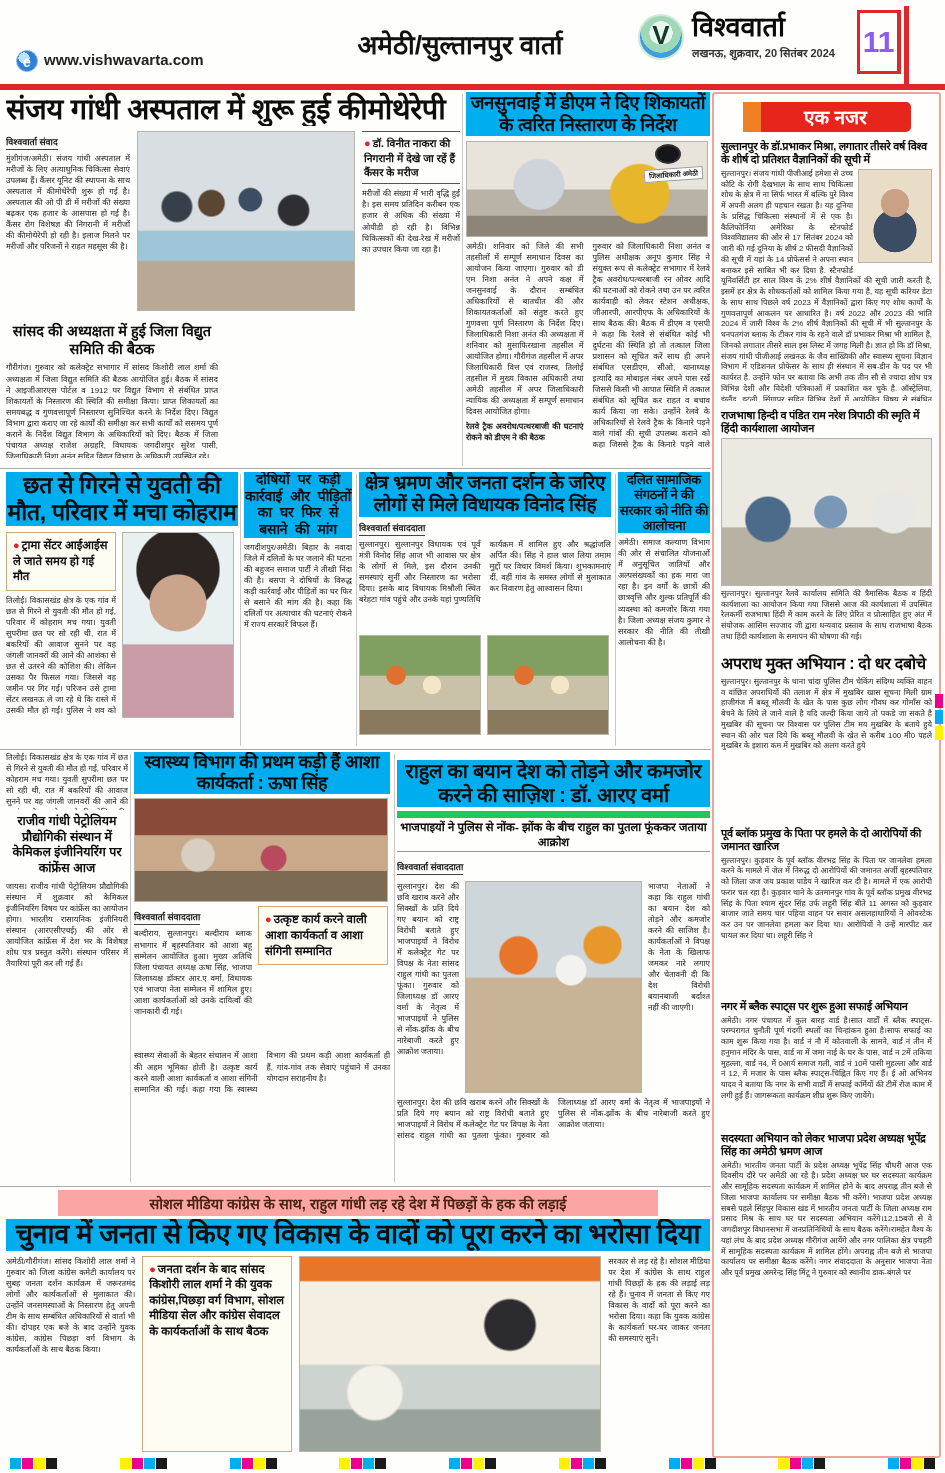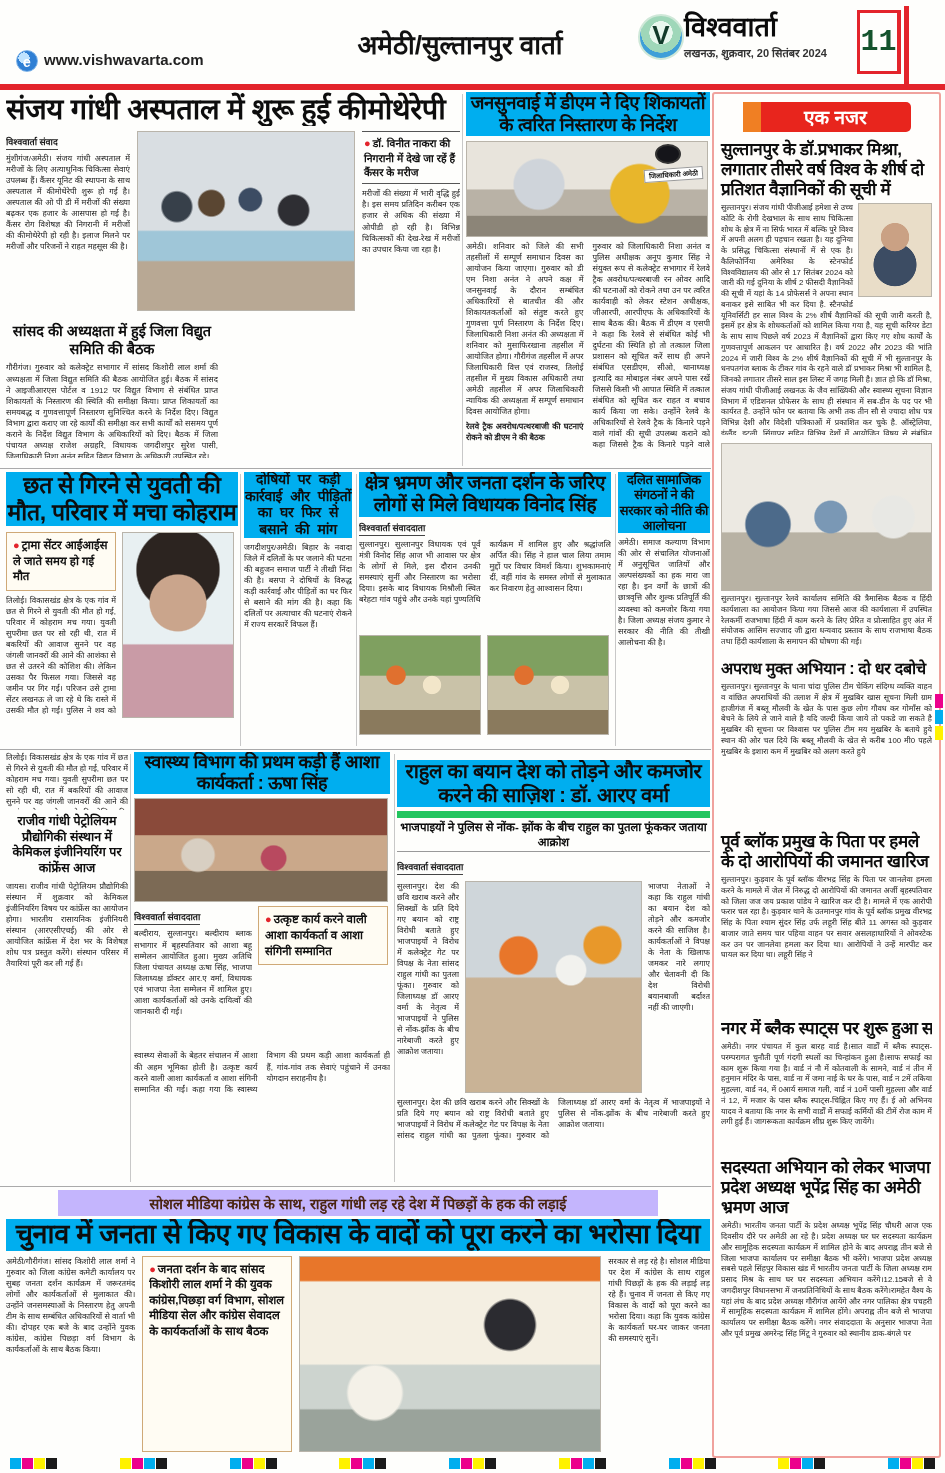--- a/index.html
+++ b/index.html
@@ -8,31 +8,31 @@
         font-family:"Liberation Sans","DejaVu Sans",sans-serif;color:#1a1a1a;overflow:hidden;}
 
   
   .header{position:absolute;left:0;top:0;width:945px;height:84px;}
   .site-url{position:absolute;left:16px;bottom:12px;font-size:15px;font-weight:bold;color:#222;}
   .e-icon{display:inline-block;width:22px;height:22px;border-radius:50%;vertical-align:middle;margin-right:6px;
           background:radial-gradient(circle at 35% 35%,#bfe3ff 0 30%,#2f7fd4 31% 100%);
           border:1px solid #7fb4e8;color:#fff;font-weight:bold;font-size:14px;text-align:center;line-height:22px;}
   .section-title{position:absolute;left:300px;top:26px;width:320px;text-align:center;
                  font-size:26px;font-weight:bold;color:#111;}
-  .brandbox{position:absolute;left:638px;top:14px;display:flex;align-items:center;gap:0;}
+  .brandbox{position:absolute;left:638px;top:14px;display:flex;align-items:center;gap:8px;}
   .brand-logo{width:46px;height:46px;border-radius:50%;
         background:radial-gradient(circle at 50% 40%,#e8f7ee 0 35%,#9fd7b9 36% 60%,#3f9fd8 61% 100%);
         border:2px solid #cfe8d8;position:relative;}
   .brand-logo::after{content:"V";position:absolute;left:0;top:4px;width:100%;text-align:center;
         font-size:26px;font-weight:bold;color:#123a2a;}
   .brand-name{font-size:27px;font-weight:bold;color:#0a0a0a;line-height:1;}
   .brand-date{font-size:11px;font-weight:bold;color:#333;margin-top:4px;}
   .pagenum-box{position:absolute;right:44px;top:10px;width:44px;height:64px;border:3px solid #e3242b;
         border-right-width:4px;display:flex;align-items:center;justify-content:center;
-        font-size:30px;font-weight:bold;color:#14532d;font-family:Liberation Mono, monospace;}
+        font-size:30px;font-weight:bold;color:#8b5cf6;}
   .pagenum-rail{position:absolute;right:36px;top:6px;width:5px;height:78px;background:#e3242b;}
   .red-rule{position:absolute;left:0;top:84px;width:945px;height:6px;background:#e3242b;}
 
   
   .art{position:absolute;overflow:hidden;}
   .hl{font-weight:bold;color:#0d0d0d;line-height:1.18;letter-spacing:-0.3px;}
   .hl.c{text-align:center;}
   .nowrap{white-space:nowrap;overflow:hidden;}
   .bl{font-size:9px;font-weight:bold;border-bottom:1px solid #444;display:inline-block;
       padding-bottom:1px;margin:3px 0 3px;}
@@ -153,38 +153,38 @@
 
   .a8{left:397px;top:760px;width:313px;height:424px;}
   .a8 .hl{font-size:20px;}
   .a8 .sub{font-size:11.5px;border-top:7px solid #22c55e;border-bottom:1px solid #999;padding:2px 0;}
   .a8-row{display:flex;gap:6px;margin-top:3px;}
   .a8-c{width:62px;}
   .a8-ph{width:177px;height:212px;flex:none;}
   .a8 .bd.cols2{margin-top:4px;height:78px;}
 
   .a9{left:6px;top:1190px;width:704px;height:268px;}
-  .kicker{margin:0 52px;background:#c4b5fd;color:#4a2410;font-size:14.5px;font-weight:bold;
+  .kicker{margin:0 52px;background:#fca5a5;color:#4a2410;font-size:14.5px;font-weight:bold;
           text-align:center;padding:3px 0;}
   .a9 .hl{font-size:27px;margin-top:3px;}
   .a9-row{display:flex;gap:7px;margin-top:5px;}
   .a9-c1{width:132px;}
   .a9-pq{width:150px;flex:none;}
   .a9-ph{width:302px;height:196px;flex:none;}
   .a9-c2{width:104px;}
 
   
   .rail{position:absolute;left:712px;top:92px;width:229px;height:1366px;
         border:2px solid #f0a29d;border-radius:3px;padding:6px 7px;overflow:hidden;background:#fffefc;}
   .pillrow{display:flex;justify-content:center;margin:2px 0 8px;}
   .pill-accent{width:18px;height:30px;background:#f07f23;}
   .pill{min-width:150px;height:30px;background:#e8251d;color:#fff;font-size:19px;font-weight:bold;
         display:flex;align-items:center;justify-content:center;border-radius:0 5px 5px 0;padding:0 18px;}
   .rs{margin-bottom:8px;}
-  .rs .hl{font-size:17px;margin-bottom:3px;}
+  .rs .hl{font-size:11px;margin-bottom:3px;}
   .rs .bd{font-size:7.8px;}
   .rs1-ph{float:right;width:74px;height:94px;margin:0 0 3px 5px;}
   .rs2-ph{width:211px;height:148px;margin:3px 0;}
   .rs .bd.h230{height:232px;} .rs .bd.h60{height:58px;} .rs .bd.h145{height:142px;}
   .rs .bd.h135{height:136px;} .rs .bd.h110{height:108px;} .rs .bd.h160{height:158px;}
 
   
   .regbar{position:absolute;left:10px;right:10px;top:1457px;height:12px;display:flex;
           justify-content:space-between;align-items:center;}
   .regg{display:flex;gap:1px;}
@@ -332,20 +332,21 @@
 
     <div class="rs">
       <div class="hl">सुल्तानपुर के डॉ.प्रभाकर मिश्रा, लगातार तीसरे वर्ष विश्व के शीर्ष दो प्रतिशत वैज्ञानिकों की सूची में</div>
       <div class="bd h230">
         <span class="ph ph-portrait rs1-ph" style="display:block;"></span>
         <span>सुल्तानपुर। संजय गांधी पीजीआई हमेशा से उच्च कोटि के रोगी देखभाल के साथ साथ चिकित्सा शोध के क्षेत्र में ना सिर्फ भारत में बल्कि पुरे विश्व में अपनी अलग ही पहचान रखता है। यह दुनिया के प्रसिद्ध चिकित्सा संस्थानों में से एक है। कैलिफोर्निया अमेरिका के स्टेनफोर्ड विश्वविद्यालय की ओर से 17 सितंबर 2024 को जारी की गई दुनिया के शीर्ष 2 फीसदी वैज्ञानिकों की सूची में यहां के 14 प्रोफेसर्स ने अपना स्थान बनाकर इसे साबित भी कर दिया है. स्टैनफोर्ड यूनिवर्सिटी हर साल विश्व के 2% शीर्ष वैज्ञानिकों की सूची जारी करती है, इसमें हर क्षेत्र के शोधकर्ताओं को शामिल किया गया है, यह सूची करियर डेटा के साथ साथ पिछले वर्ष 2023 में वैज्ञानिकों द्वारा किए गए शोध कार्यों के गुणवत्तापूर्ण आकलन पर आधारित है। वर्ष 2022 और 2023 की भांति 2024 में जारी विश्व के 2% शीर्ष वैज्ञानिकों की सूची में भी सुल्तानपुर के धनपतगंज ब्लाक के टीकर गांव के रहने वाले डॉ प्रभाकर मिश्रा भी शामिल है, जिनको लगातार तीसरे साल इस लिस्ट में जगह मिली है। ज्ञात हो कि डॉ मिश्रा, संजय गांधी पीजीआई लखनऊ के जैव सांख्यिकी और स्वास्थ्य सूचना विज्ञान विभाग में एडिशनल प्रोफेसर के साथ ही संस्थान में सब-डीन के पद पर भी कार्यरत है. उन्होंने फोन पर बताया कि अभी तक तीन सौ से ज्यादा शोध पत्र विभिन्न देशी और विदेशी पत्रिकाओं में प्रकाशित कर चुके है. ऑस्ट्रेलिया, इंग्लैंड, इटली, सिंगापुर सहित विभिन्न देशों में आयोजित विषय से संबंधित सम्मेलनों में अपने शोध पत्र भी प्रस्तुत कर चुके है. उन्होंने दसवीं और बारहवीं की शिक्षा जीआईसी सुल्तानपुर, जबकि डॉक्टरेट डिग्री उत्कल यूनिवर्सिटी भुवनेश्वर से प्राप्त किया है. प्रोफेशनल ट्रेनिंग एम्स नई दिल्ली से किया है. उन्होंने बताया कि लगातार तीसरे वर्ष यह सम्मान मिलना मेरे लिए अविश्वसनीय है. उन्होंने अपनी इस उपलब्धि के लिए अपने परिवार, मित्रों के साथ- साथ संजय गांधी पीजीआई के विश्व स्तरीय माहौल को दिया।</span>
       </div>
     </div>
 
     <div class="rs">
+      <div class="hl">राजभाषा हिन्दी व पंडित राम नरेश त्रिपाठी की स्मृति में हिंदी कार्यशाला आयोजन</div>
       <div class="ph ph-workshop rs2-ph"></div>
       <div class="bd h60">सुल्तानपुर। सुल्तानपुर रेलवे कार्यालय समिति की त्रैमासिक बैठक व हिंदी कार्यशाला का आयोजन किया गया जिससे आज की कार्यशाला में उपस्थित रेलकर्मी राजभाषा हिंदी में काम करने के लिए प्रेरित व प्रोत्साहित हुए अंत में संयोजक आसिम सज्जाद जी द्वारा धन्यवाद प्रस्ताव के साथ राजभाषा बैठक तथा हिंदी कार्यशाला के समापन की घोषणा की गई।</div>
     </div>
 
     <div class="rs">
       <div class="hl" style="font-size:16px;">अपराध मुक्त अभियान : दो धर दबोचे</div>
       <div class="bd h145">सुल्तानपुर। सुल्तानपुर के थाना चांदा पुलिस टीम चेकिंग संदिग्ध व्यक्ति वाहन व वांछित अपराधियों की तलाश में क्षेत्र में मुखबिर खास सूचना मिली ग्राम हाजीगंज में बब्लू मौलवी के खेत के पास कुछ लोग गौवध कर गोमाँस को बेचने के लिये ले जाने वाले है यदि जल्दी किया जाये तो पकडे जा सकते है मुखबिर की सूचना पर विश्वास पर पुलिस टीम मय मुखबिर के बताये हुये स्थान की ओर चल दिये कि बब्लू मौलवी के खेत से करीब 100 मी0 पहले मुखबिर के इशारा कम में मुखबिर को अलग करते हुये</div>
     </div>
 
     <div class="rs">

